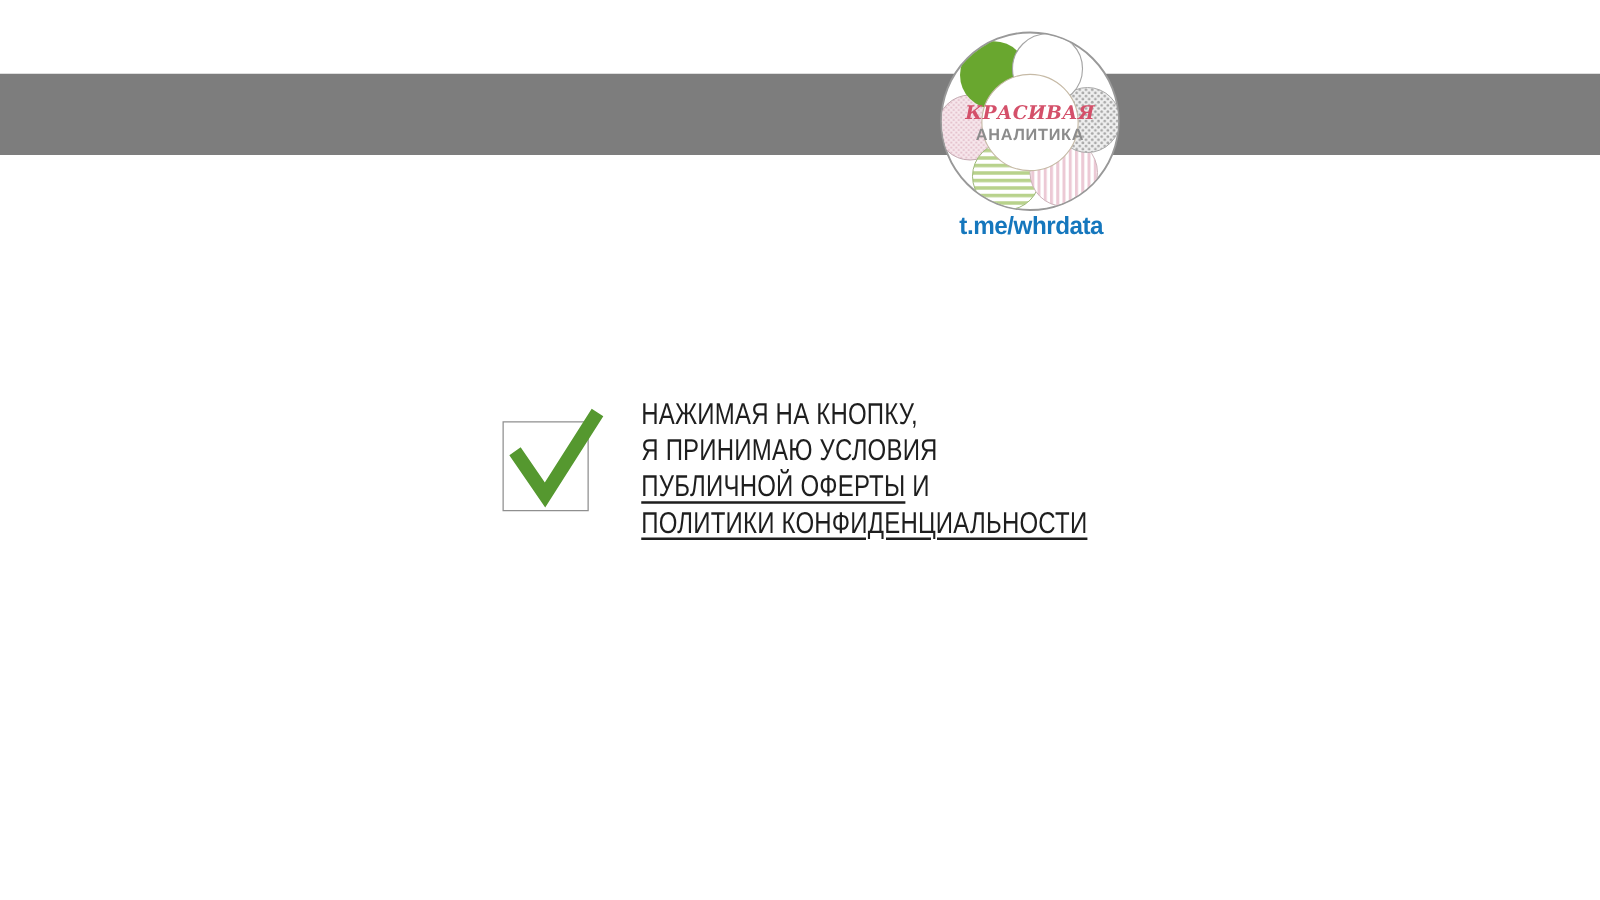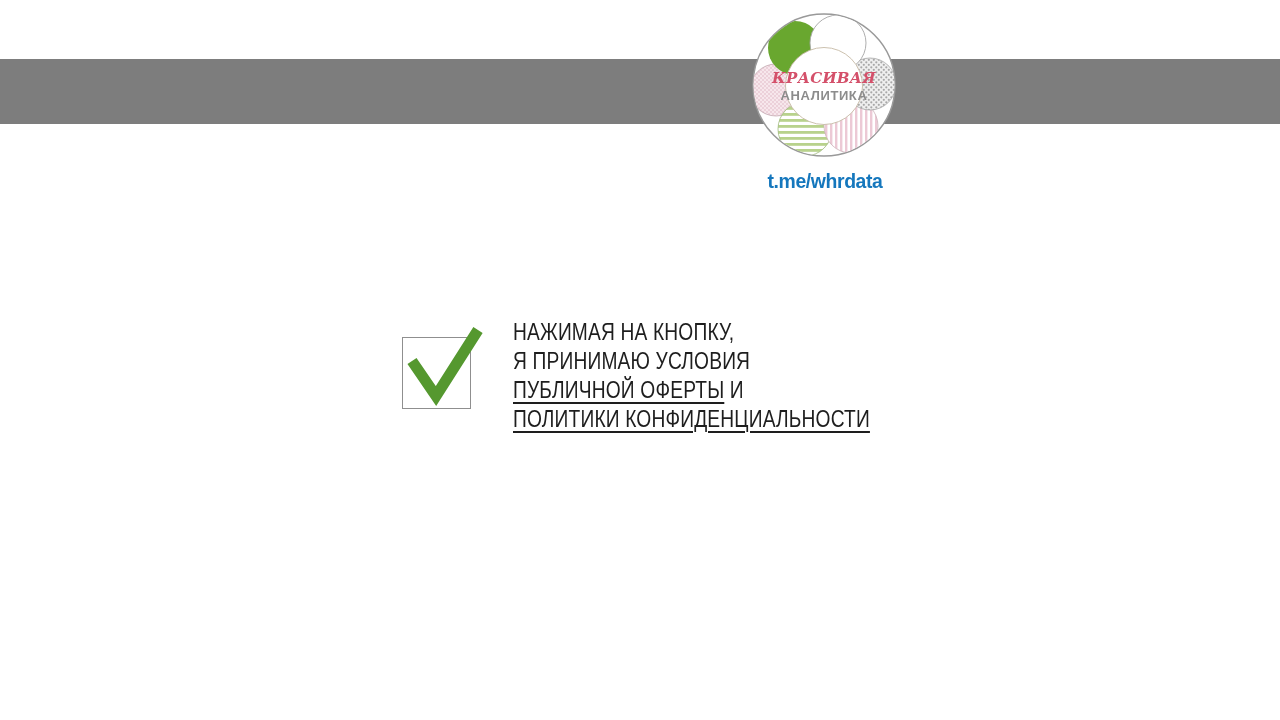--- a/index.html
+++ b/index.html
@@ -15,21 +15,21 @@
   .banner {
     position: absolute;
     left: 0; right: 0;
     top: 59px; height: 65px;
     background: #7d7d7d;
   }
 
   
   .badge {
     position: absolute;
-    left: 750px; top: 11px;
+    left: 750px; top: 23px;
     width: 148px; height: 148px;
   }
 
   
   .telegram {
     position: absolute;
     left: 739px; top: 170px;
     width: 172px;
     text-align: center;
     font-size: 20px;

